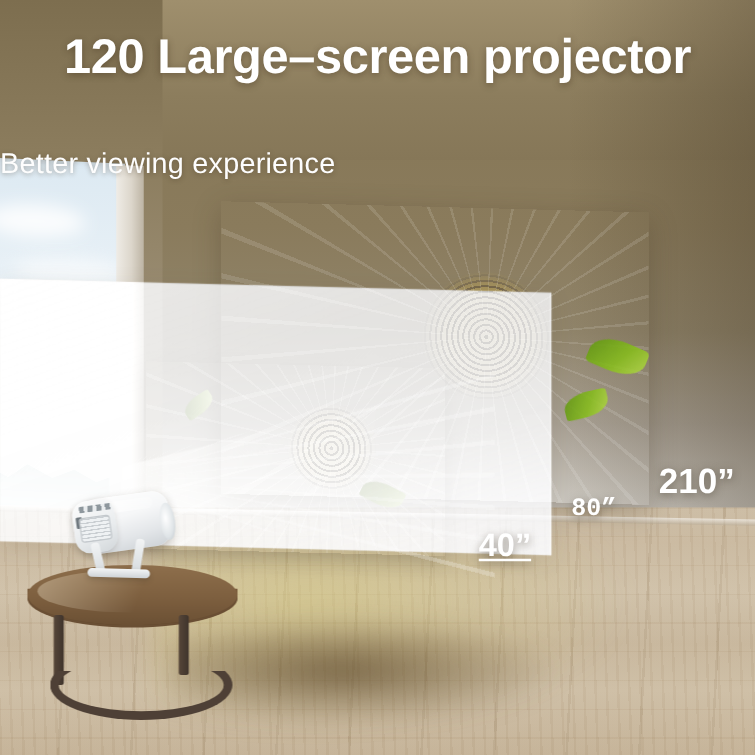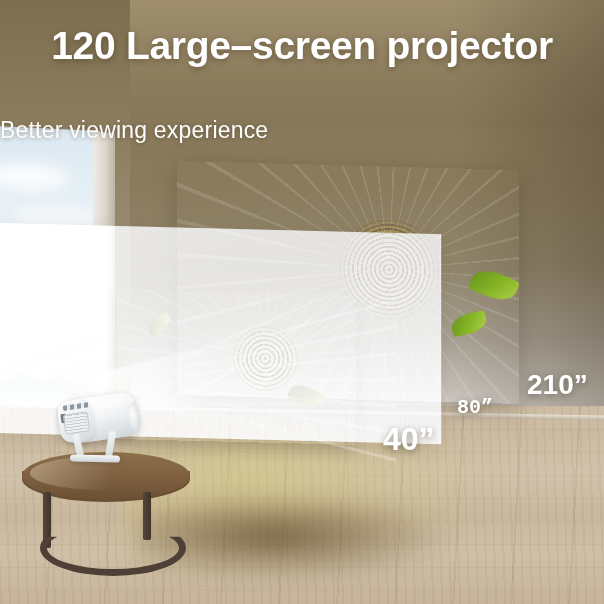--- a/index.html
+++ b/index.html
@@ -308,21 +308,21 @@
     text-shadow:0 1px 4px rgba(60,45,25,.4);
     margin-top:44px;
   }
   .sizelabel{
     position:absolute;color:#fff;font-weight:700;
     text-shadow:0 2px 7px rgba(70,60,45,.55);
     white-space:nowrap;
   }
   #label120{left:527px;top:369px;font-size:28px;}
   #label80{left:457px;top:396px;font-size:20px;font-family:Liberation Mono, monospace;}
-  #label40{left:383px;top:421px;font-size:32px;}
+  #label40{left:383px;top:421px;font-size:26px;text-decoration:underline;}
 </style>
 </head>
 <body>
 
 <div id="stage">
 
   <div class="wall"></div>
   <div class="ceiling"></div>
   <div class="wall-left"></div>
   <div class="wall-shadow"></div>

